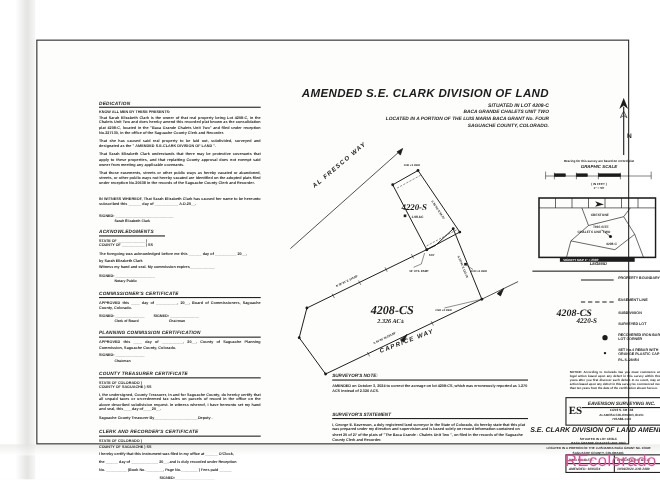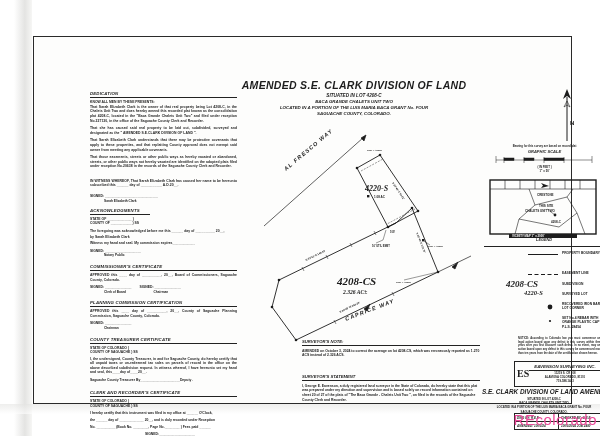--- a/index.html
+++ b/index.html
@@ -13,21 +13,21 @@
   .pre{white-space:pre-line;}
   .sec{margin-bottom:5px;}
   .sec-head{font-size:4.3px;font-weight:bold;letter-spacing:.2px;border-bottom:1px solid #222;display:block;padding-bottom:1px;margin-bottom:2px;font-style:italic;}
   .tny{font-size:3.4px;font-weight:600;line-height:1.35;letter-spacing:.05px;text-align:justify;}
   .tny2{font-size:3.4px;font-weight:600;line-height:1.4;}
   .sigrow{font-size:3.4px;font-weight:700;margin-top:3px;}
   .sigcap{font-size:3.2px;font-weight:600;margin-left:14px;margin-top:.5px;}
   .sigflex{display:flex;gap:8px;}
   
   .leftcol{position:absolute;left:56px;top:54px;width:147px;}
-  .titleblock{position:absolute;left:175px;top:42px;width:290px;text-align:center;}
+  .titleblock{position:absolute;left:175px;top:42px;width:290px;text-align:right;}
   .title-main{font-size:10.5px;font-weight:bold;font-style:italic;letter-spacing:.3px;white-space:nowrap;}
   .title-sub1{font-size:4.6px;font-weight:bold;font-style:italic;margin-top:1.5px;}
   .title-sub{font-size:4.4px;font-weight:bold;font-style:italic;margin-top:1px;}
   .mapsvg{position:absolute;left:200px;top:88px;width:252px;height:228px;}
   .notes{position:absolute;left:268px;top:302px;width:178px;}
   .note-head{font-size:4.2px;font-weight:bold;font-style:italic;border-bottom:1px solid #222;padding-bottom:1px;margin-bottom:2.5px;}
   .note-txt{font-size:3.4px;font-weight:600;line-height:1.4;}
   .statement{margin-top:16px;}
   .rightcol{position:absolute;left:450px;top:50px;width:120px;}
   .basis{position:absolute;left:8px;top:57px;width:105px;text-align:center;font-size:2.8px;font-weight:600;}

